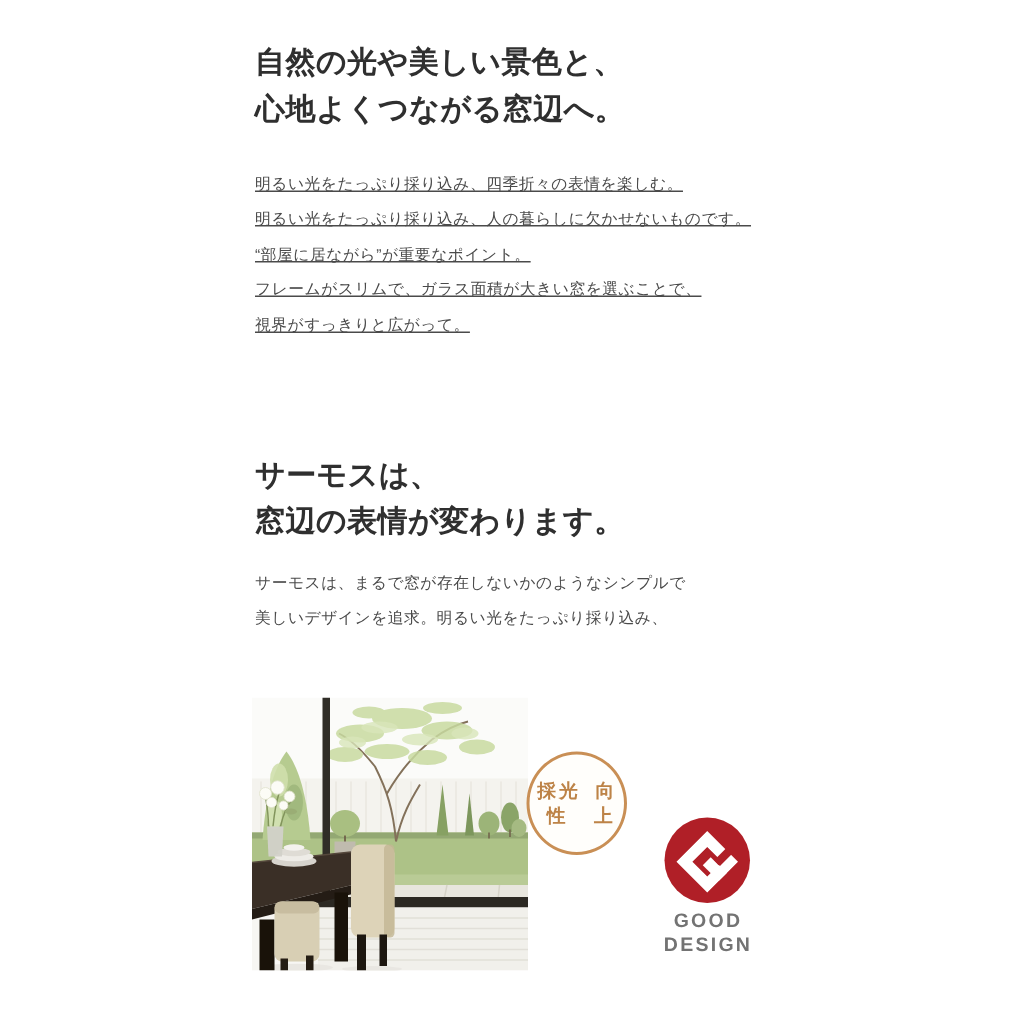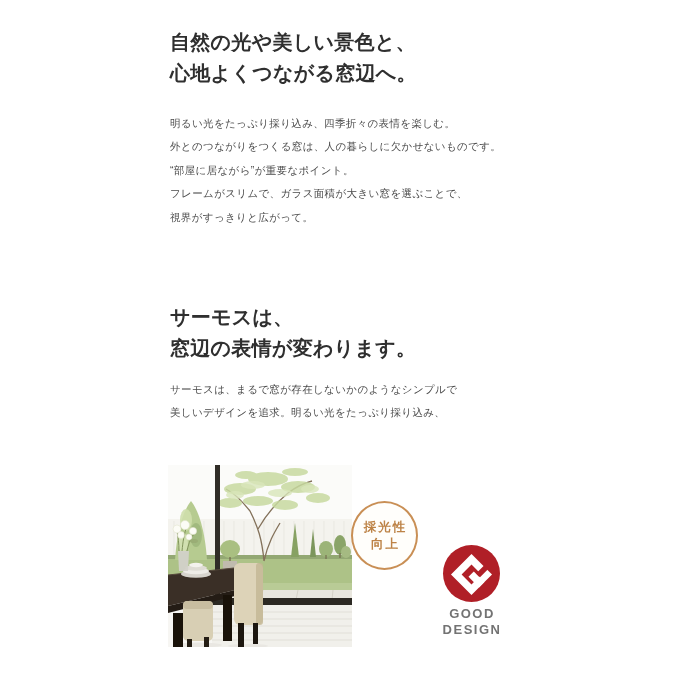--- a/index.html
+++ b/index.html
@@ -10,27 +10,27 @@
   .h-block{
     position:absolute;left:170px;font-weight:700;color:#2f2f2f;
     font-size:20px;line-height:31px;letter-spacing:0.3px;white-space:nowrap;
   }
   #heading1{top:27px;}
   #heading2{top:302px;}
   .p-block{
     position:absolute;left:170px;color:#4a4a4a;
     font-size:10.5px;line-height:23.4px;letter-spacing:0.35px;white-space:nowrap;
   }
-  #para1{top:112px;}
+  #para1{top:112px;text-decoration:underline;}
   #para2{top:378px;}
   .photo{position:absolute;left:168px;top:465px;width:184px;height:182px;}
   .badge{
     position:absolute;left:351px;top:501px;width:63px;height:65px;
     border:2px solid #c98f55;border-radius:50%;background:#fffefb;
-    display:flex;flex-direction:column;align-items:center;justify-content:center;
+    display:flex;flex-direction:row;align-items:center;justify-content:center;
     color:#bd8347;font-size:12.5px;font-weight:600;letter-spacing:2px;
     line-height:17px;text-align:center;text-indent:2px;
   }
   .gmark{position:absolute;left:442px;top:544px;width:59px;height:59px;}
   .award-text{
     position:absolute;left:426px;top:606px;width:92px;text-align:center;
     font-weight:700;color:#737373;font-size:13px;line-height:15.5px;letter-spacing:1.5px;
   }
 </style>
 </head>
@@ -38,21 +38,21 @@
 
 <div class="canvas">
 
   <div class="h-block" id="heading1">
     <div>自然の光や美しい景色と、</div>
     <div>心地よくつながる窓辺へ。</div>
   </div>
 
   <div class="p-block" id="para1">
     <div>明るい光をたっぷり採り込み、四季折々の表情を楽しむ。</div>
-    <div>外とのつながりをつくる窓は、人の暮らしに欠かせないものです。</div>
+    <div>明るい光をたっぷり採り込み、人の暮らしに欠かせないものです。</div>
     <div>“部屋に居ながら”が重要なポイント。</div>
     <div>フレームがスリムで、ガラス面積が大きい窓を選ぶことで、</div>
     <div>視界がすっきりと広がって。</div>
   </div>
 
   <div class="h-block" id="heading2">
     <div>サーモスは、</div>
     <div>窓辺の表情が変わります。</div>
   </div>
 

